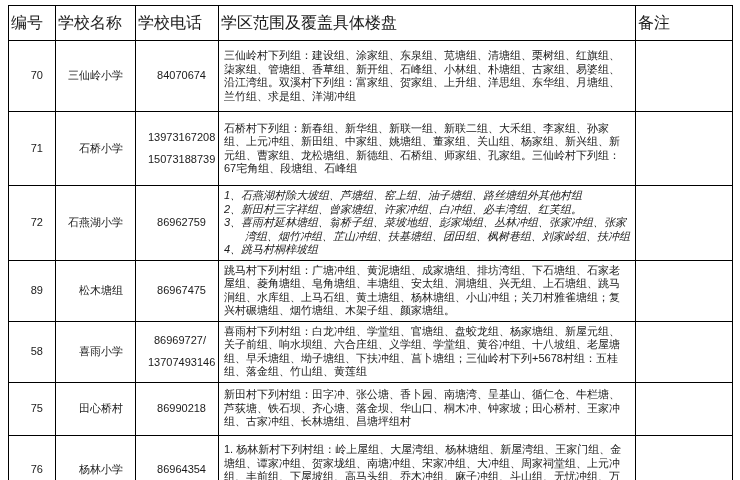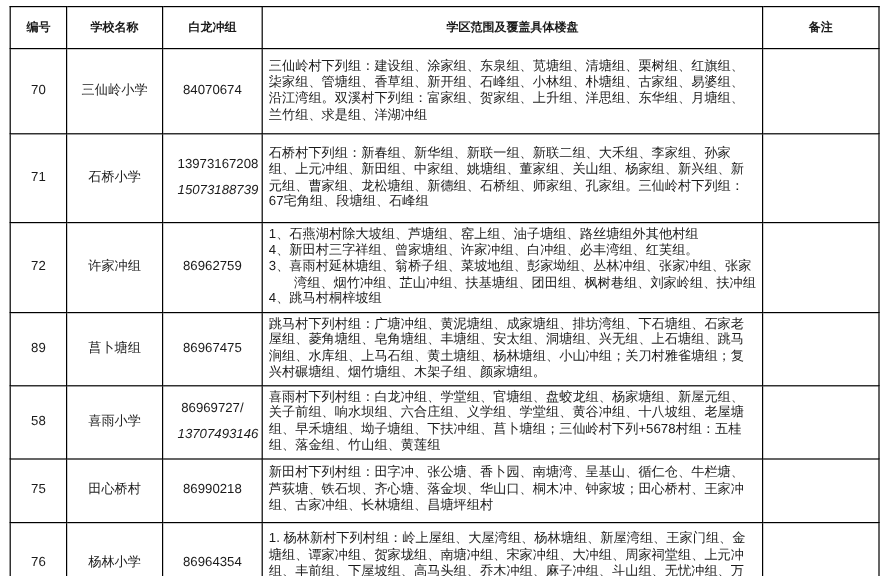--- a/index.html
+++ b/index.html
@@ -17,46 +17,47 @@
     table-layout: fixed;
     width: 724px;
     margin: 5px 0 0 8px;
   }
   .school-table th, .school-table td {
     border: 1px solid #000000;
     overflow: hidden;
     box-sizing: border-box;
   }
   .school-table th {
-    font-size: 10px;
-    font-weight: bold;
-    text-align: center;
+    font-size: 16px;
+    font-weight: normal;
+    text-align: left;
     vertical-align: middle;
     height: 34px;
     padding: 2px;
   }
   .school-table td {
     font-size: 11px;
     line-height: 13.5px;
     vertical-align: middle;
   }
   .col-id, .col-name, .col-phone, .col-note {
-    text-align: center;
+    text-align: right;
     padding: 12px;
   }
   .col-phone { line-height: 15px; }
-  .col-phone .line + .line { margin-top: 9px; font-style: italic; }
+  .col-phone .line + .line { margin-top: 9px; }
   .col-scope {
     text-align: left;
     padding: 3px 5px;
   }
   .col-scope .line { min-height: 13px; }
   .hang .line {
     padding-left: 21px;
     text-indent: -21px;
+    font-style: italic;
   }
   tr.r-hdr  { height: 35px; }
   tr.r70 { height: 71px; }
   tr.r71 { height: 74px; }
   tr.r72 { height: 64px; }
   tr.r73 { height: 56px; }
   tr.r74 { height: 58px; }
   tr.r75 { height: 53px; }
   tr.r76 { height: 70px; }
 </style>
@@ -68,21 +69,21 @@
     <col style="width:47px">
     <col style="width:80px">
     <col style="width:83px">
     <col style="width:417px">
     <col style="width:97px">
   </colgroup>
   <thead>
     <tr class="r-hdr">
       <th>编号</th>
       <th>学校名称</th>
-      <th>白龙冲组</th>
+      <th>学校电话</th>
       <th>学区范围及覆盖具体楼盘</th>
       <th>备注</th>
     </tr>
   </thead>
   <tbody>
     <tr class="r70">
       <td class="col-id">70</td>
       <td class="col-name">三仙岭小学</td>
       <td class="col-phone">84070674</td>
       <td class="col-scope">三仙岭村下列组：建设组、涂家组、东泉组、苋塘组、清塘组、栗树组、红旗组、柒家组、管塘组、香草组、新开组、石峰组、小林组、朴塘组、古家组、易婆组、沿江湾组。双溪村下列组：富家组、贺家组、上升组、洋思组、东华组、月塘组、兰竹组、求是组、洋湖冲组</td>
@@ -93,33 +94,33 @@
       <td class="col-name">石桥小学</td>
       <td class="col-phone">
           <div class="line">13973167208</div>
           <div class="line">15073188739</div>
         </td>
       <td class="col-scope">石桥村下列组：新春组、新华组、新联一组、新联二组、大禾组、李家组、孙家组、上元冲组、新田组、中家组、姚塘组、董家组、关山组、杨家组、新兴组、新元组、曹家组、龙松塘组、新德组、石桥组、师家组、孔家组。三仙岭村下列组：67宅角组、段塘组、石峰组</td>
       <td class="col-note"></td>
     </tr>
     <tr class="r72">
       <td class="col-id">72</td>
-      <td class="col-name">许家冲组</td>
+      <td class="col-name">石燕湖小学</td>
       <td class="col-phone">86962759</td>
       <td class="col-scope hang">
           <div class="line">1、石燕湖村除大坡组、芦塘组、窑上组、油子塘组、路丝塘组外其他村组</div>
-          <div class="line">4、新田村三字祥组、曾家塘组、许家冲组、白冲组、必丰湾组、红芙组。</div>
+          <div class="line">2、新田村三字祥组、曾家塘组、许家冲组、白冲组、必丰湾组、红芙组。</div>
           <div class="line">3、喜雨村延林塘组、翁桥子组、菜坡地组、彭家坳组、丛林冲组、张家冲组、张家湾组、烟竹冲组、芷山冲组、扶基塘组、团田组、枫树巷组、刘家岭组、扶冲组</div>
           <div class="line">4、跳马村桐梓坡组</div>
         </td>
       <td class="col-note"></td>
     </tr>
     <tr class="r73">
       <td class="col-id">89</td>
-      <td class="col-name">菖卜塘组</td>
+      <td class="col-name">松木塘组</td>
       <td class="col-phone">86967475</td>
       <td class="col-scope">跳马村下列村组：广塘冲组、黄泥塘组、成家塘组、排坊湾组、下石塘组、石家老屋组、菱角塘组、皂角塘组、丰塘组、安太组、洞塘组、兴无组、上石塘组、跳马涧组、水库组、上马石组、黄土塘组、杨林塘组、小山冲组；关刀村雅雀塘组；复兴村碾塘组、烟竹塘组、木架子组、颜家塘组。</td>
       <td class="col-note"></td>
     </tr>
     <tr class="r74">
       <td class="col-id">58</td>
       <td class="col-name">喜雨小学</td>
       <td class="col-phone">
           <div class="line">86969727/</div>
           <div class="line">13707493146</div>

